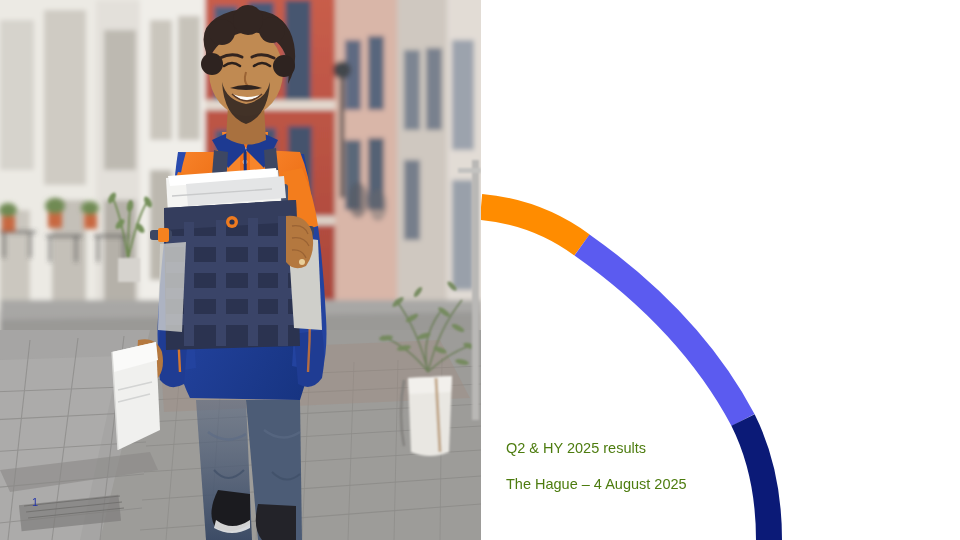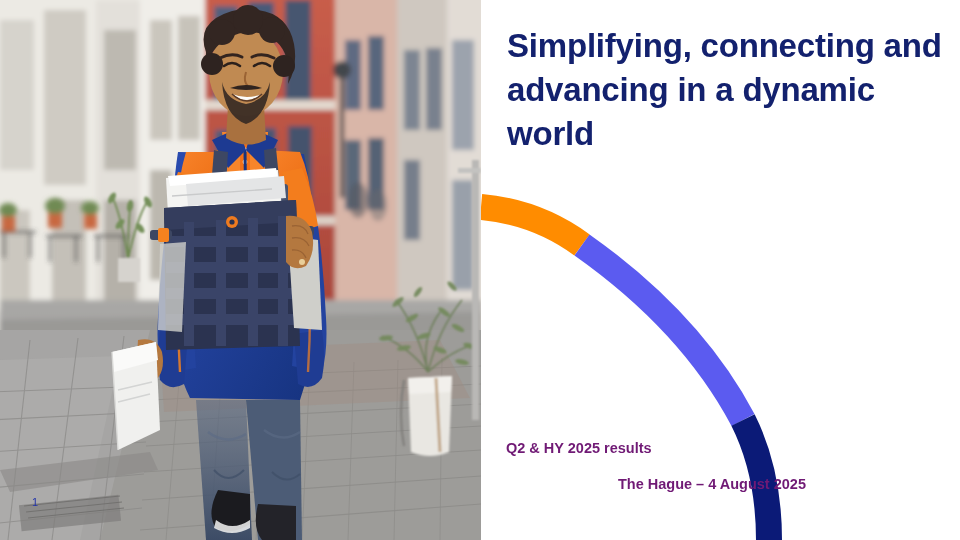--- a/index.html
+++ b/index.html
@@ -77,26 +77,25 @@
 
   .subtitle-block {
     position: absolute;
     left: 25px;
     top: 440px;
     width: 300px;
   }
   .subtitle-line {
     margin: 0 0 20px 0;
     font-size: 14.5px;
-    color: #701a75;
+    color: #4d7c0f;
     font-family: "Liberation Sans", sans-serif;
     white-space: nowrap;
-    font-weight: bold;
-  }
-  .subtitle-line:last-child { margin-bottom: 0; text-align: right; }
+  }
+  .subtitle-line:last-child { margin-bottom: 0; }
 
   .logo {
     position: absolute;
     left: 352px;
     top: 418px;
     width: 105px;
     height: 100px;
   }
   .logo svg { display: block; width: 105px; height: 100px; }
 </style>
@@ -438,21 +437,20 @@
   <div class="content-panel">
 
     <svg class="arc-layer" viewBox="0 0 479 540" aria-hidden="true">
       <g fill="none" stroke-width="26" stroke-linecap="butt">
         <path d="M0 207 Q 56 212 101 245" stroke="#ff8c00"></path>
         <path d="M101 245 Q 210 322 262 420" stroke="#5b5bf0"></path>
         <path d="M262 420 Q 288 472 288 540" stroke="#0b1a77"></path>
       </g>
     </svg>
 
-    <h1 class="title">Simplifying, connecting and advancing in a dynamic world</h1>
 
     <div class="subtitle-block">
       <p class="subtitle-line">Q2 &amp; HY 2025 results</p>
       <p class="subtitle-line">The Hague – 4 August 2025</p>
     </div>
 
 
   </div>
 </div>
 

